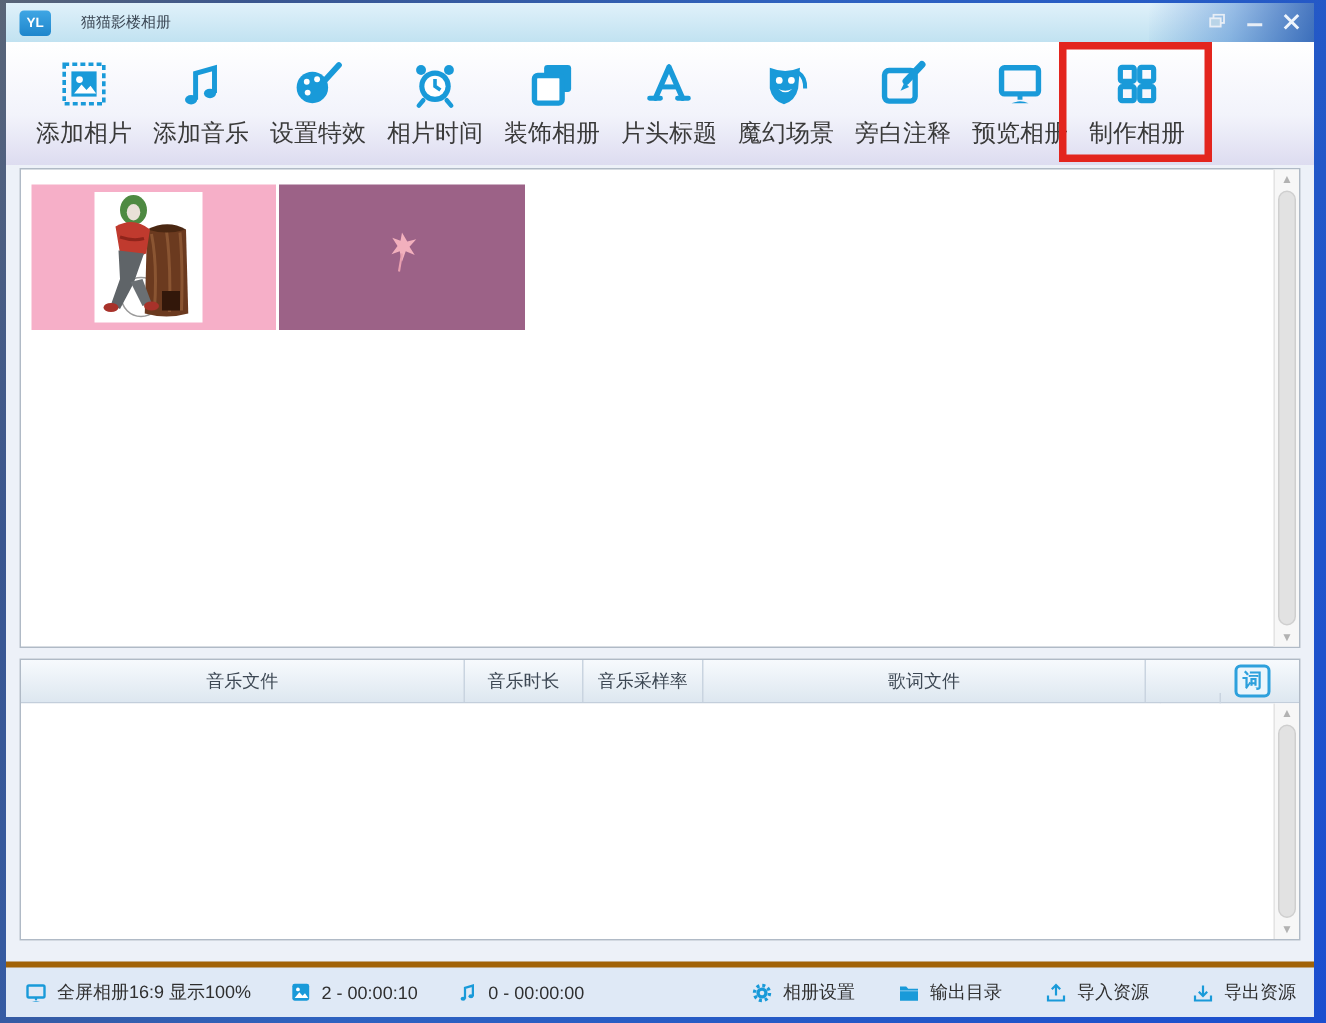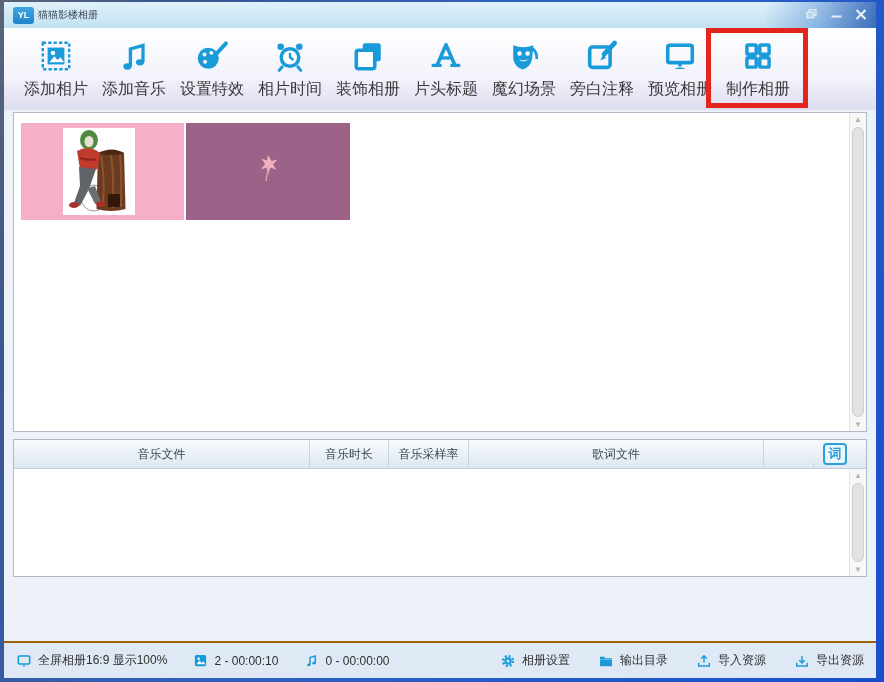--- a/index.html
+++ b/index.html
@@ -12,21 +12,21 @@
     background:#edf1f8; display:flex; flex-direction:column; }
 
   
   .titlebar { position:relative; height:26px; flex:0 0 26px;
     background:linear-gradient(#e0f1fa,#c1e2f1);
     display:flex; align-items:center; padding-left:9px; }
   .titlebar::after { content:""; position:absolute; right:0; top:0; bottom:0; width:110px;
     background:linear-gradient(100deg,rgba(60,130,210,0) 0%,rgba(45,110,200,.40) 50%,rgba(22,78,172,.78) 100%); }
   .app-icon { width:21px; height:17px; border-radius:3px;
     background:linear-gradient(#3fa6e4,#1f86cc); color:#fff; font-size:9px; font-weight:bold;
-    display:flex; align-items:center; justify-content:center; margin-right:4px; flex:0 0 auto; }
+    display:flex; align-items:center; justify-content:center; margin-right:20px; flex:0 0 auto; }
   .win-title { font-size:10px; color:#3b4754;text-align:center; }
   .controls { position:absolute; right:5px; top:3px; display:flex; gap:5px; z-index:2; }
   .ctrl { width:20px; height:18px; display:flex; align-items:center; justify-content:center;
     color:#eef4fb; font-size:12px; cursor:default; }
   .ctrl svg { display:block; }
 
   
   .toolbar { position:relative; height:82px; flex:0 0 82px;
     background:linear-gradient(#ffffff 0%,#f2f3fb 60%,#dddcf0 100%);
     display:flex; padding-left:13px; }
@@ -49,39 +49,39 @@
   
   .vscroll { position:absolute; right:0; top:0; bottom:0; width:17px;
     background:#f7f7f7; border-left:1px solid #e4e4e4; }
   .vscroll .arrow { position:absolute; left:0; right:0; text-align:center;
     font-size:8px; color:#b2b2b2; line-height:13px; height:13px; }
   .vscroll .arrow.up { top:0; } .vscroll .arrow.down { bottom:0; }
   .vscroll .thumb-bar { position:absolute; left:2px; right:2px; top:14px; bottom:14px;
     background:#e2e2e2; border:1px solid #cfcfcf; border-radius:7px; }
 
   
-  .music-panel { position:relative; margin:7px 9px 0 9px; height:138px;
+  .music-panel { position:relative; margin:7px 9px 0 9px; height:188px;
     background:#fff; border:1px solid #b0bac6; display:flex; flex-direction:column; }
   .music-header { height:29px; flex:0 0 29px; display:flex;
     background:linear-gradient(#f7fafd,#dde7f0); border-bottom:1px solid #c3cedb;
     align-items:center; }
   .mh-cell { height:100%; display:flex; align-items:center; justify-content:center;
     font-size:12px; color:#3d4854; border-right:1px solid #c9d4e0; }
   .mh-file   { width:296px; } .mh-dur { width:79px; } .mh-rate { width:80px; }
   .mh-lyrics { width:295px; } .mh-comp { width:50px;margin-top:43px; }
   .mh-badge  { width:42px; border-right:none; }
   .mh-fill   { flex:1; border-right:none; }
   .lyrics-badge { width:24px; height:22px; border:2px solid #2da0dc; border-radius:4px;
     color:#2da0dc; background:#eaf5fc; font-size:13px; font-weight:bold;
     display:flex; align-items:center; justify-content:center; }
   .music-body { position:relative; flex:1; background:#fff; }
 
   
   .statusbar { margin-top:auto; height:37px; flex:0 0 37px; background:#dfe9f6;
-    border-top:2px solid #a16207; display:flex; align-items:center;
+    border-top:4px solid #a16207; display:flex; align-items:center;
     padding:0 12px; font-size:12px; color:#2f2f2f; }
   .st-item { display:flex; align-items:center; gap:6px; margin-right:26px; white-space:nowrap; }
   .st-right { margin-left:auto; display:flex; }
   .st-right .st-item { margin-right:0; margin-left:28px;justify-content:space-between; }
   .st-item svg { display:block; flex:0 0 auto; }
 </style>
 </head>
 <body>
 
 <div class="window">

